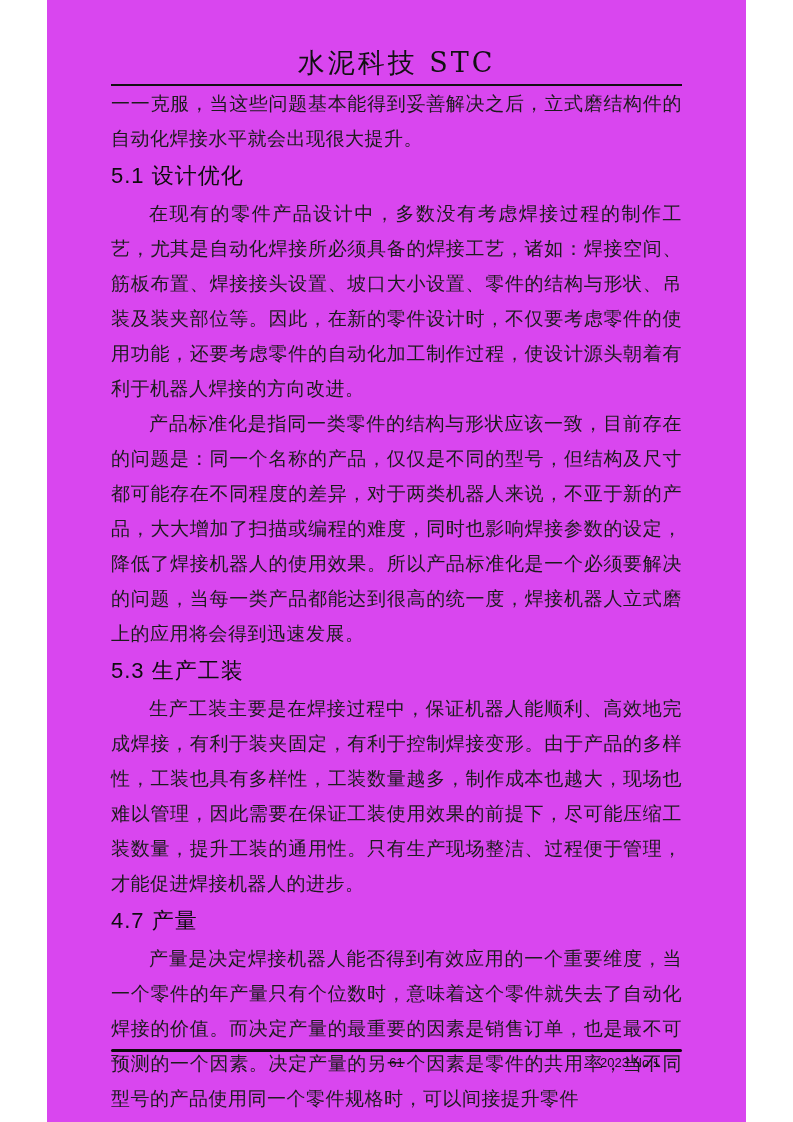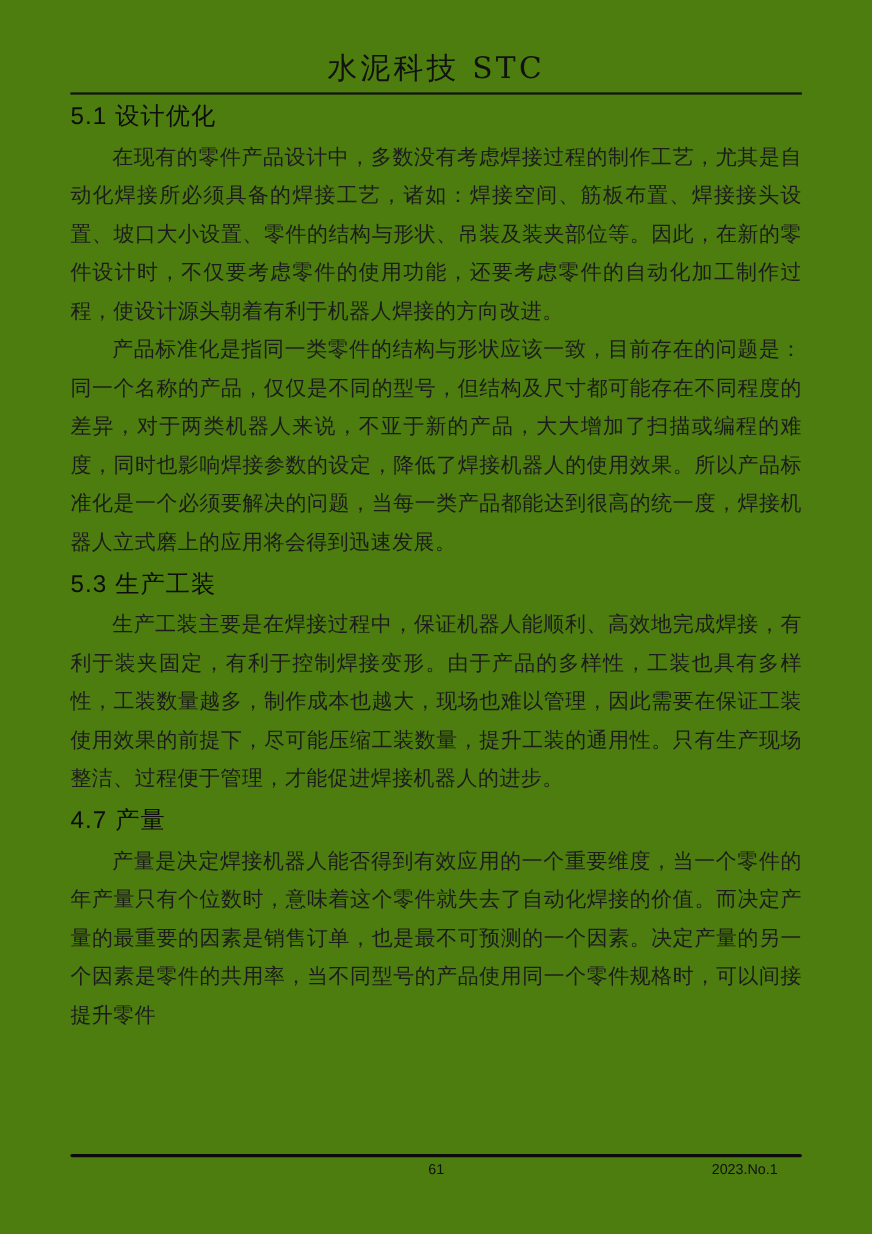--- a/index.html
+++ b/index.html
@@ -1,21 +1,21 @@
 <!DOCTYPE html>
 <html lang="zh"><head>
 <meta charset="utf-8">
 <style>
   html, body { margin: 0; padding: 0; background: #ffffff; }
   .page {
     position: relative;
-    width: 793px;
+    width: 699px;
     height: 1122px;
     margin: 0 auto;
-    background: #4d7c0f;
+    background: #d946ef;
     color: #1a1a1a;
     box-sizing: border-box;
     padding: 46px 64px 0 64px;
     overflow: hidden;
     font-family: "Liberation Serif", "DejaVu Serif", serif;
   }
   .journal-title {
     text-align: center;
     font-size: 27px;
     line-height: 34px;
@@ -82,20 +82,21 @@
 <body>
 
 <div class="page">
 
   <header>
     <div class="journal-title">水泥科技 STC</div>
     <div class="header-rule"></div>
   </header>
 
   <main>
+    <p class="para intro">一一克服，当这些问题基本能得到妥善解决之后，立式磨结构件的自动化焊接水平就会出现很大提升。</p>
 
     <h2 class="sec-heading">5.1 设计优化</h2>
     <p class="para">在现有的零件产品设计中，多数没有考虑焊接过程的制作工艺，尤其是自动化焊接所必须具备的焊接工艺，诸如：焊接空间、筋板布置、焊接接头设置、坡口大小设置、零件的结构与形状、吊装及装夹部位等。因此，在新的零件设计时，不仅要考虑零件的使用功能，还要考虑零件的自动化加工制作过程，使设计源头朝着有利于机器人焊接的方向改进。</p>
 
     <p class="para">产品标准化是指同一类零件的结构与形状应该一致，目前存在的问题是：同一个名称的产品，仅仅是不同的型号，但结构及尺寸都可能存在不同程度的差异，对于两类机器人来说，不亚于新的产品，大大增加了扫描或编程的难度，同时也影响焊接参数的设定，降低了焊接机器人的使用效果。所以产品标准化是一个必须要解决的问题，当每一类产品都能达到很高的统一度，焊接机器人立式磨上的应用将会得到迅速发展。</p>
 
     <h2 class="sec-heading">5.3 生产工装</h2>
     <p class="para">生产工装主要是在焊接过程中，保证机器人能顺利、高效地完成焊接，有利于装夹固定，有利于控制焊接变形。由于产品的多样性，工装也具有多样性，工装数量越多，制作成本也越大，现场也难以管理，因此需要在保证工装使用效果的前提下，尽可能压缩工装数量，提升工装的通用性。只有生产现场整洁、过程便于管理，才能促进焊接机器人的进步。</p>
 
     <h2 class="sec-heading">4.7 产量</h2>

